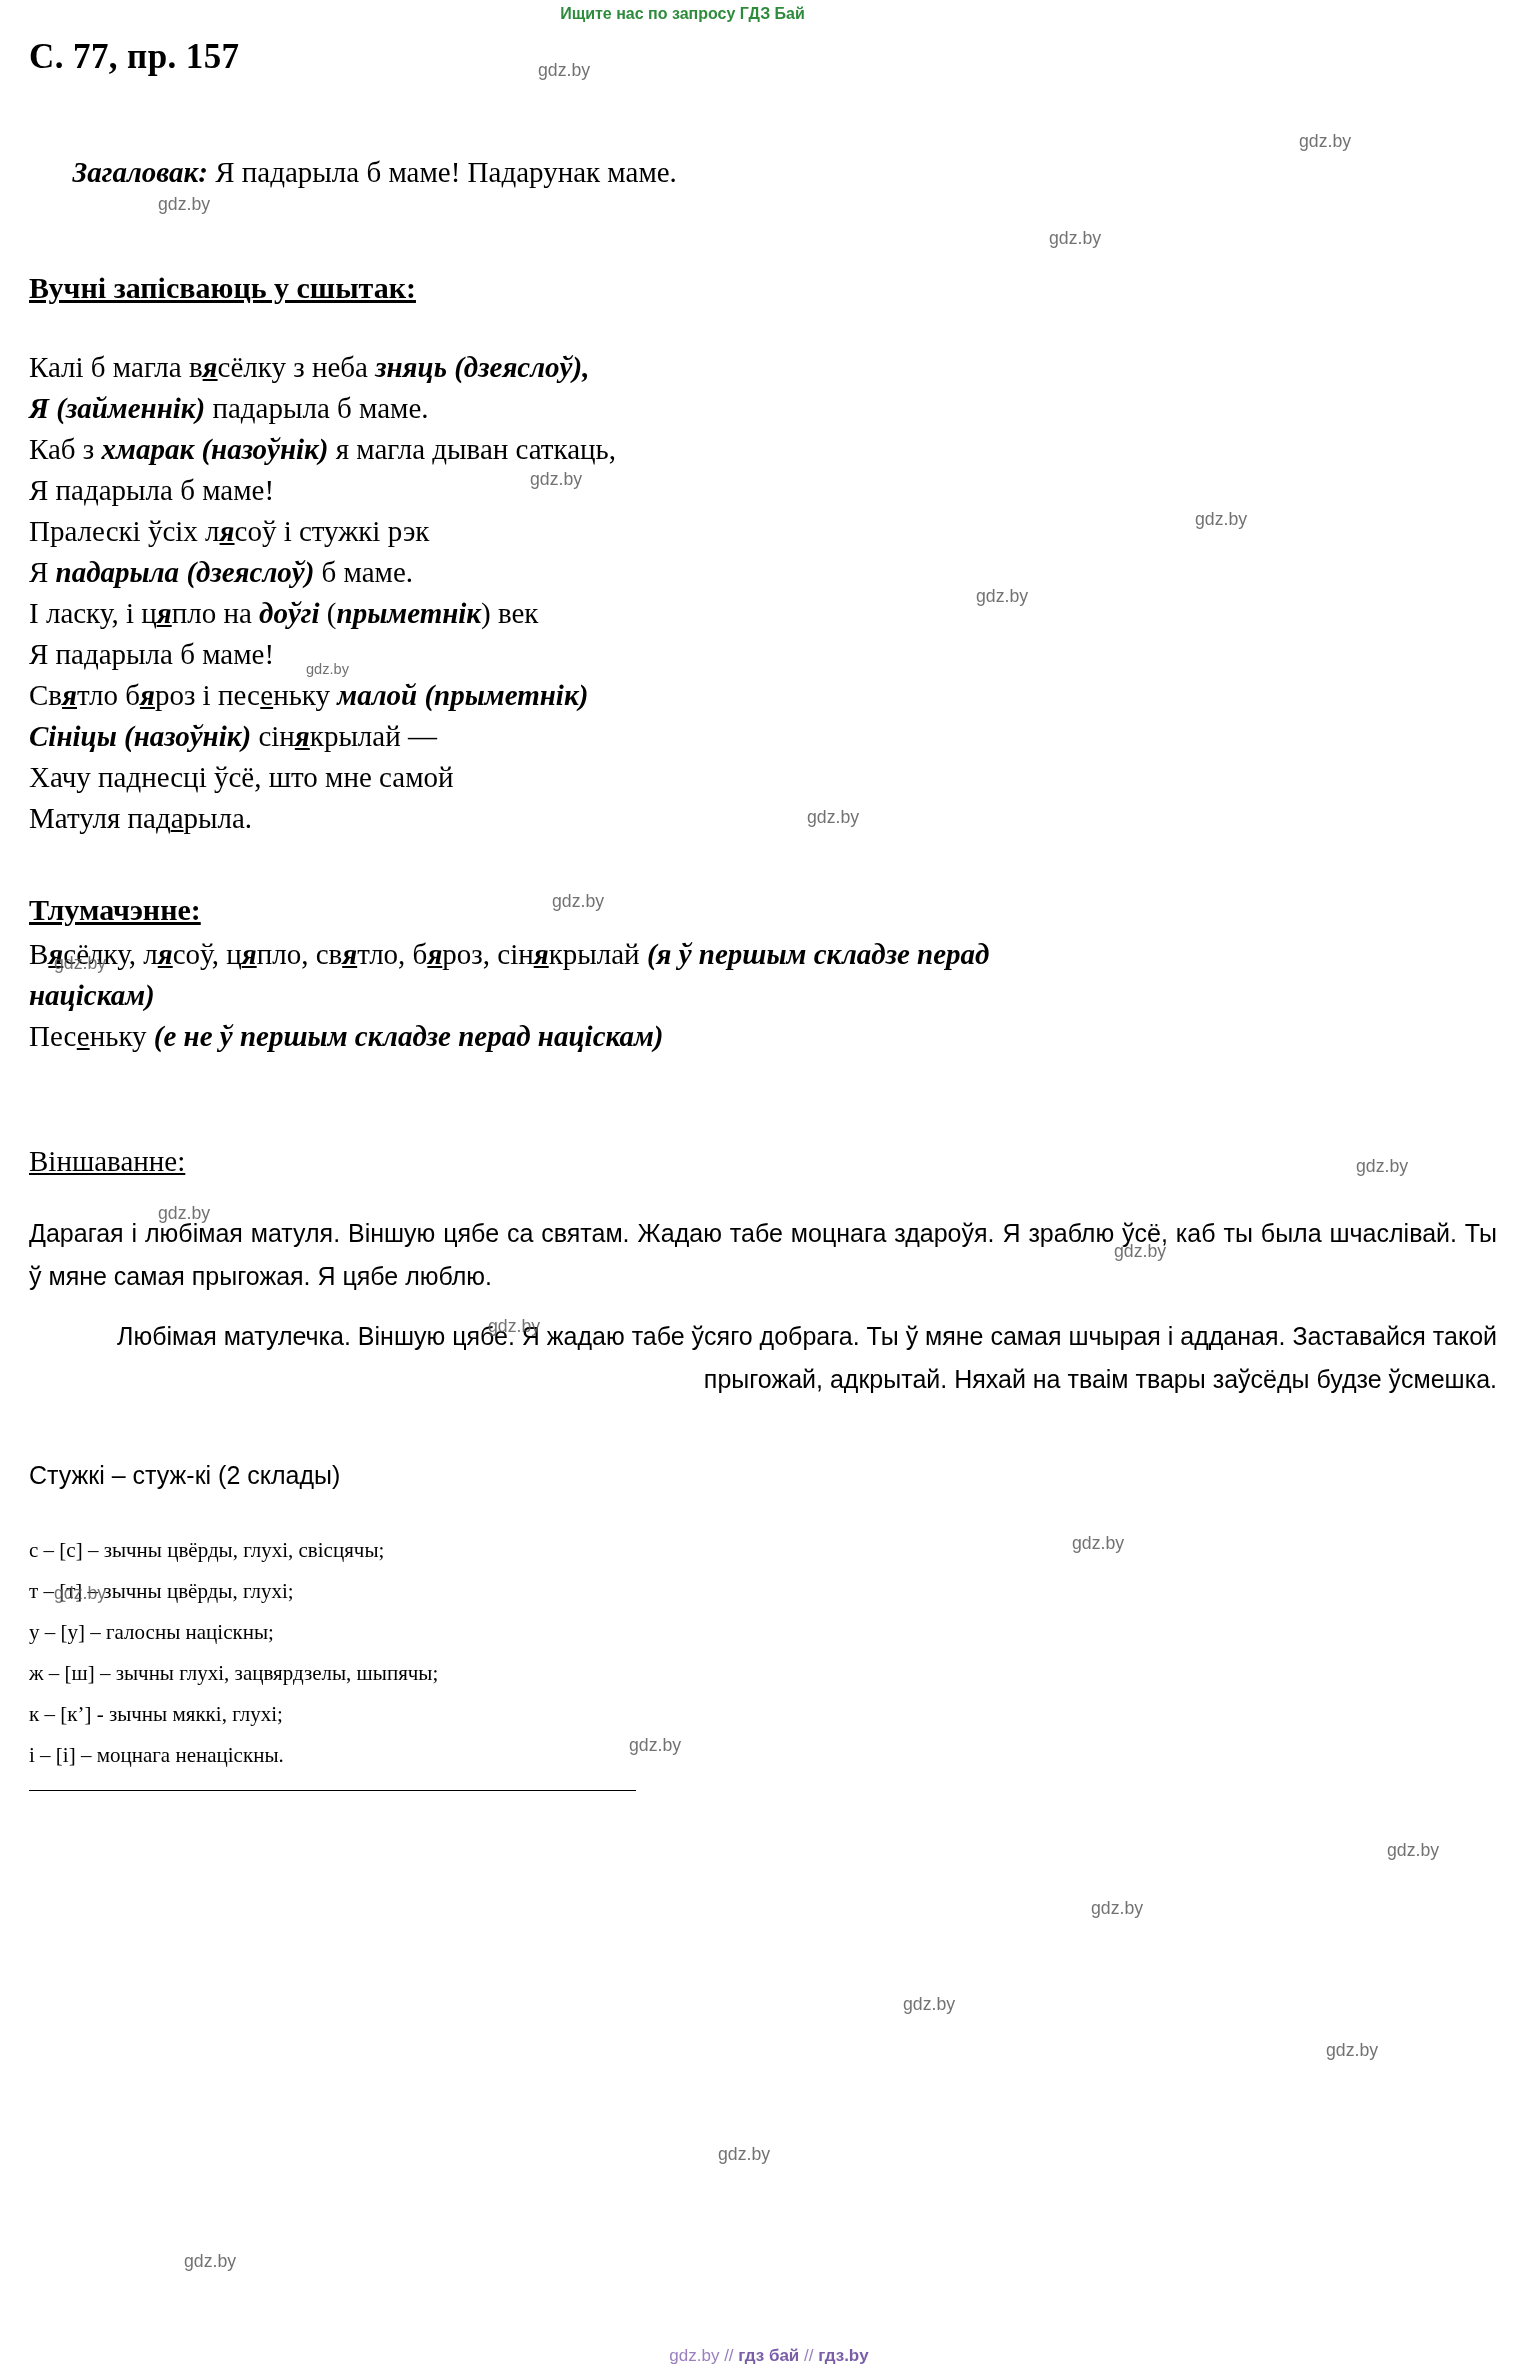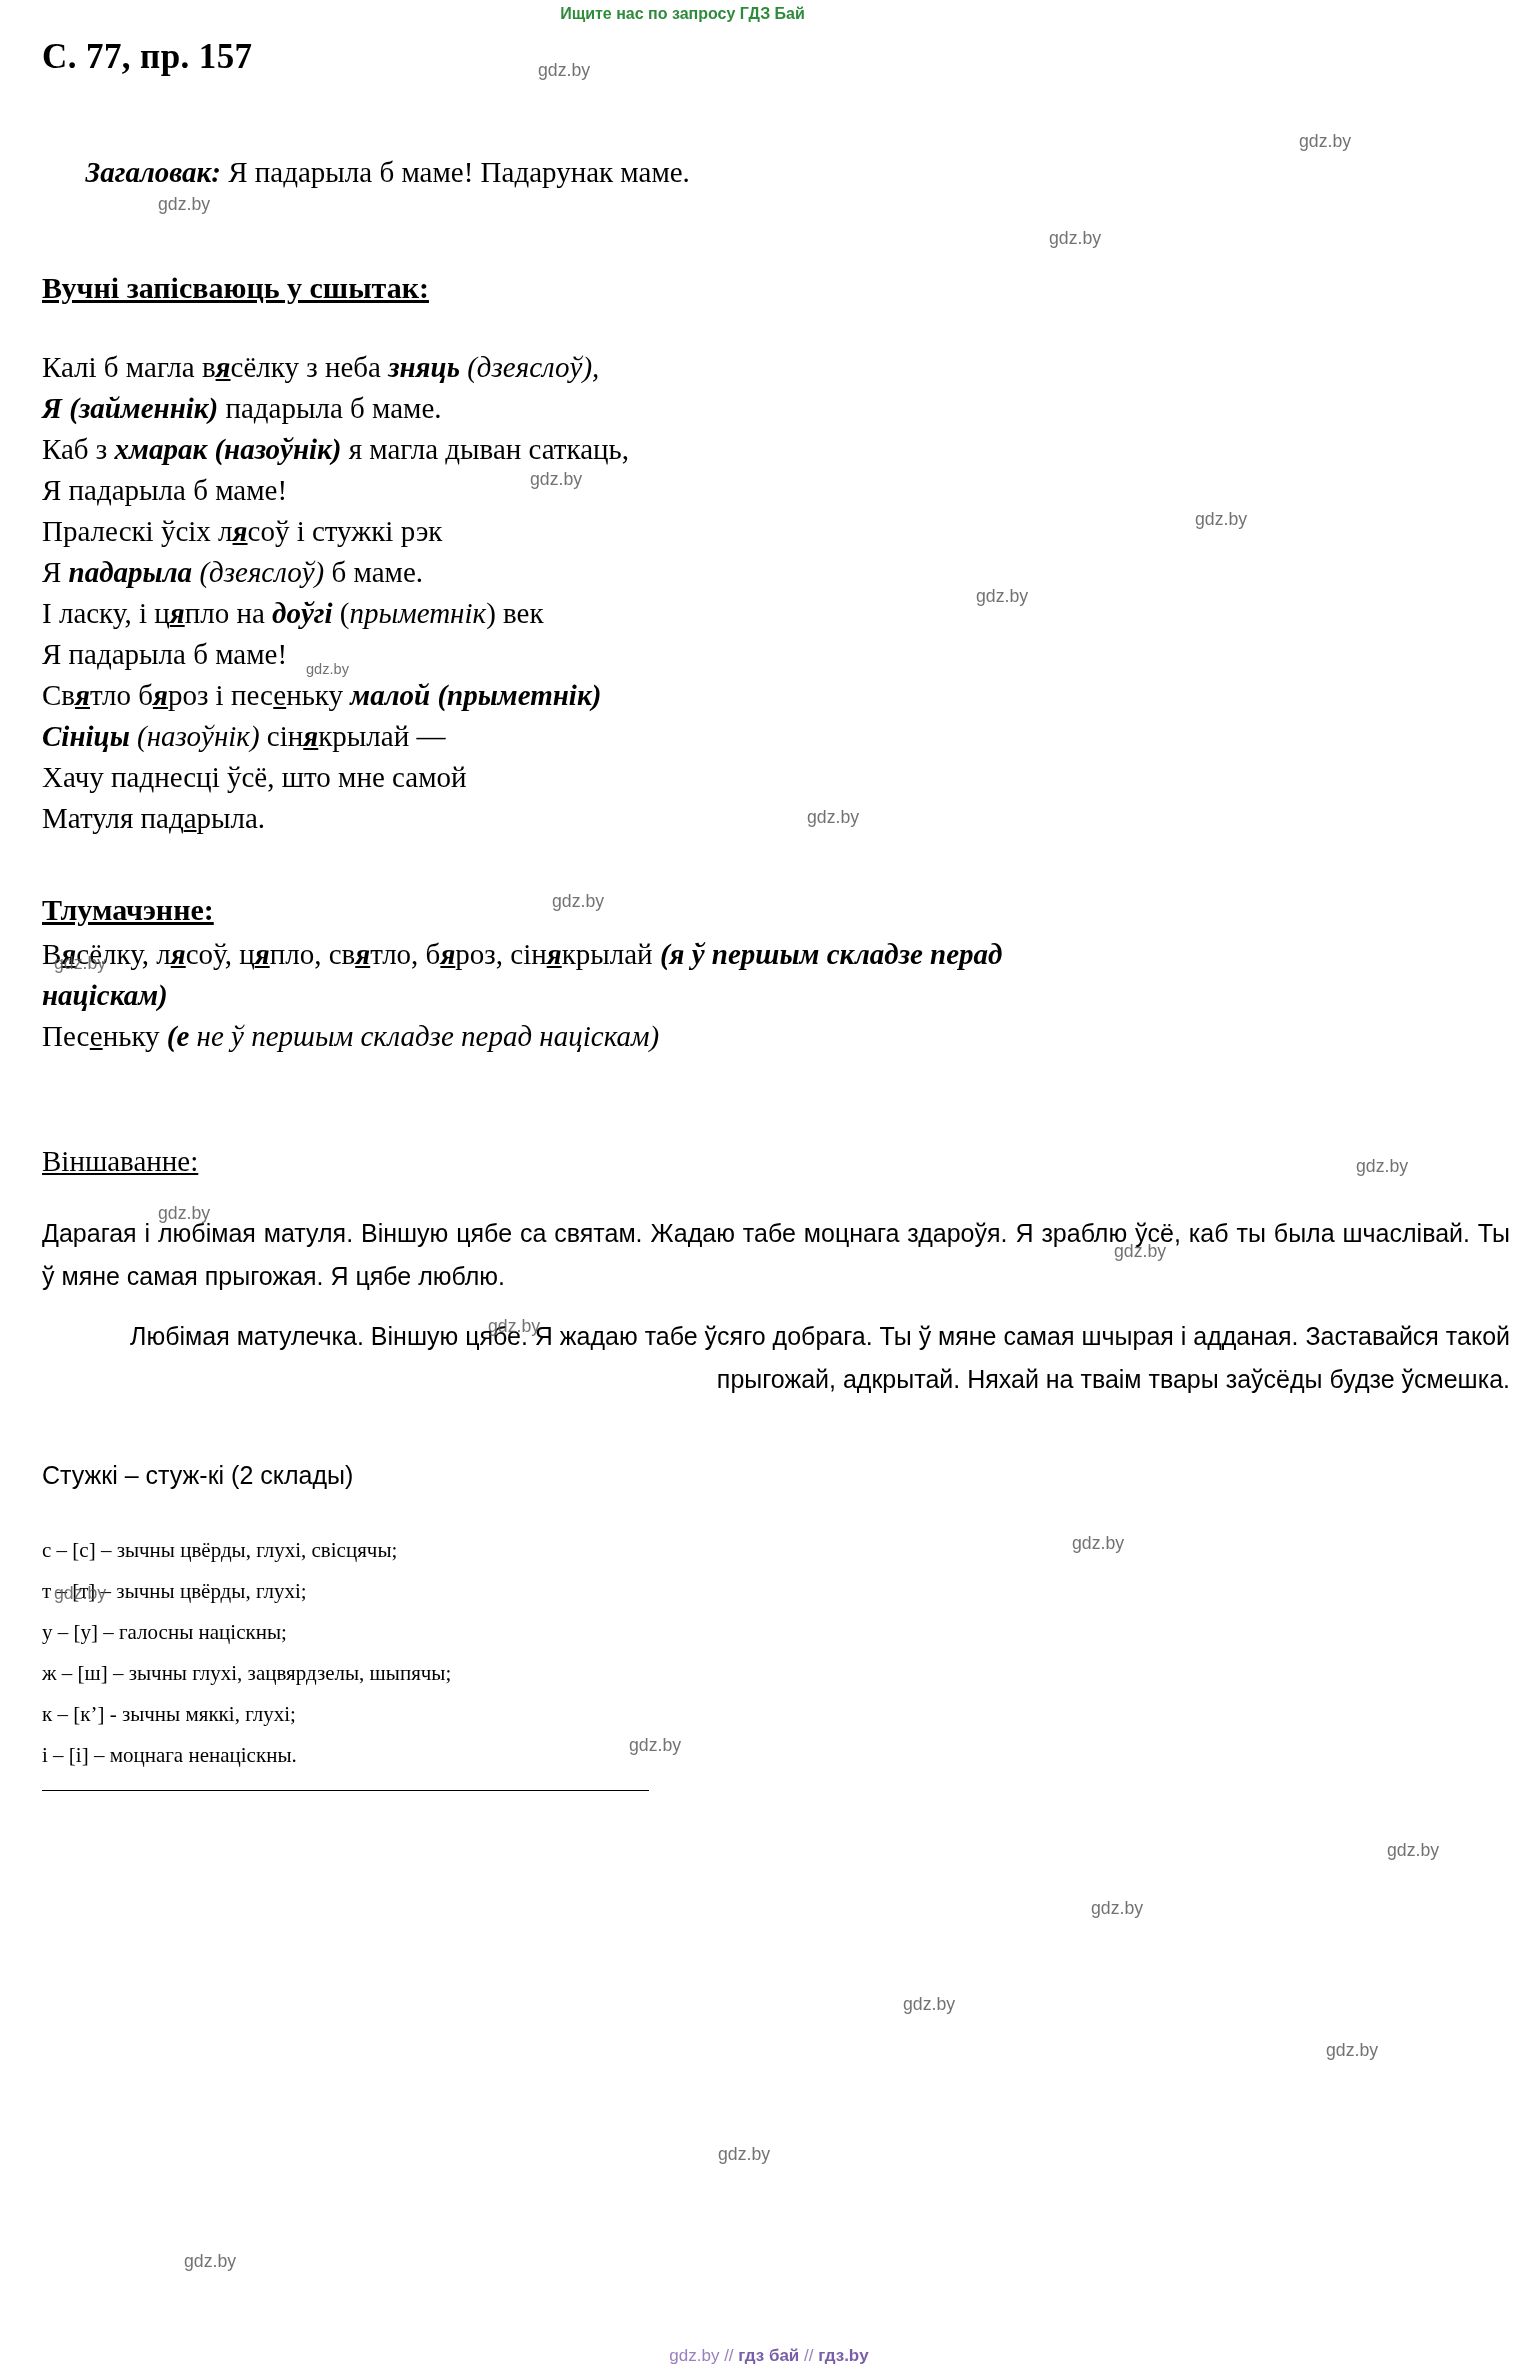--- a/index.html
+++ b/index.html
@@ -27,38 +27,38 @@
     left: 0;
     width: 1365px;
     text-align: center;
     font-family: "Liberation Sans", sans-serif;
     font-size: 16px;
     font-weight: bold;
     color: #2e8b3c;
   }
   .content {
     position: absolute;
-    left: 42px;
+    left: 29px;
     top: 37px;
     width: 1483px;
   }
   .title {
     font-family: "Liberation Serif", serif;
     font-size: 35px;
     font-weight: bold;
     letter-spacing: 0.4px;
     margin: 0 0 34px 0;
   }
   .line {
     font-size: 29px;
     line-height: 41px;
     white-space: pre-wrap;
   }
   .bold { font-weight: bold; font-style: italic; }
-  .ital { font-style: italic; }
+  .ital { font-style: italic; font-weight: bold; }
   .bital { font-weight: bold; font-style: italic; }
   .ul { text-decoration: underline; }
   .gap-s { height: 17px; }
   .gap-m { height: 34px; }
   .gap-l { height: 54px; }
   .block-head {
     font-size: 30px;
     font-weight: bold;
     text-decoration: underline;
     margin-bottom: 7.7px;

